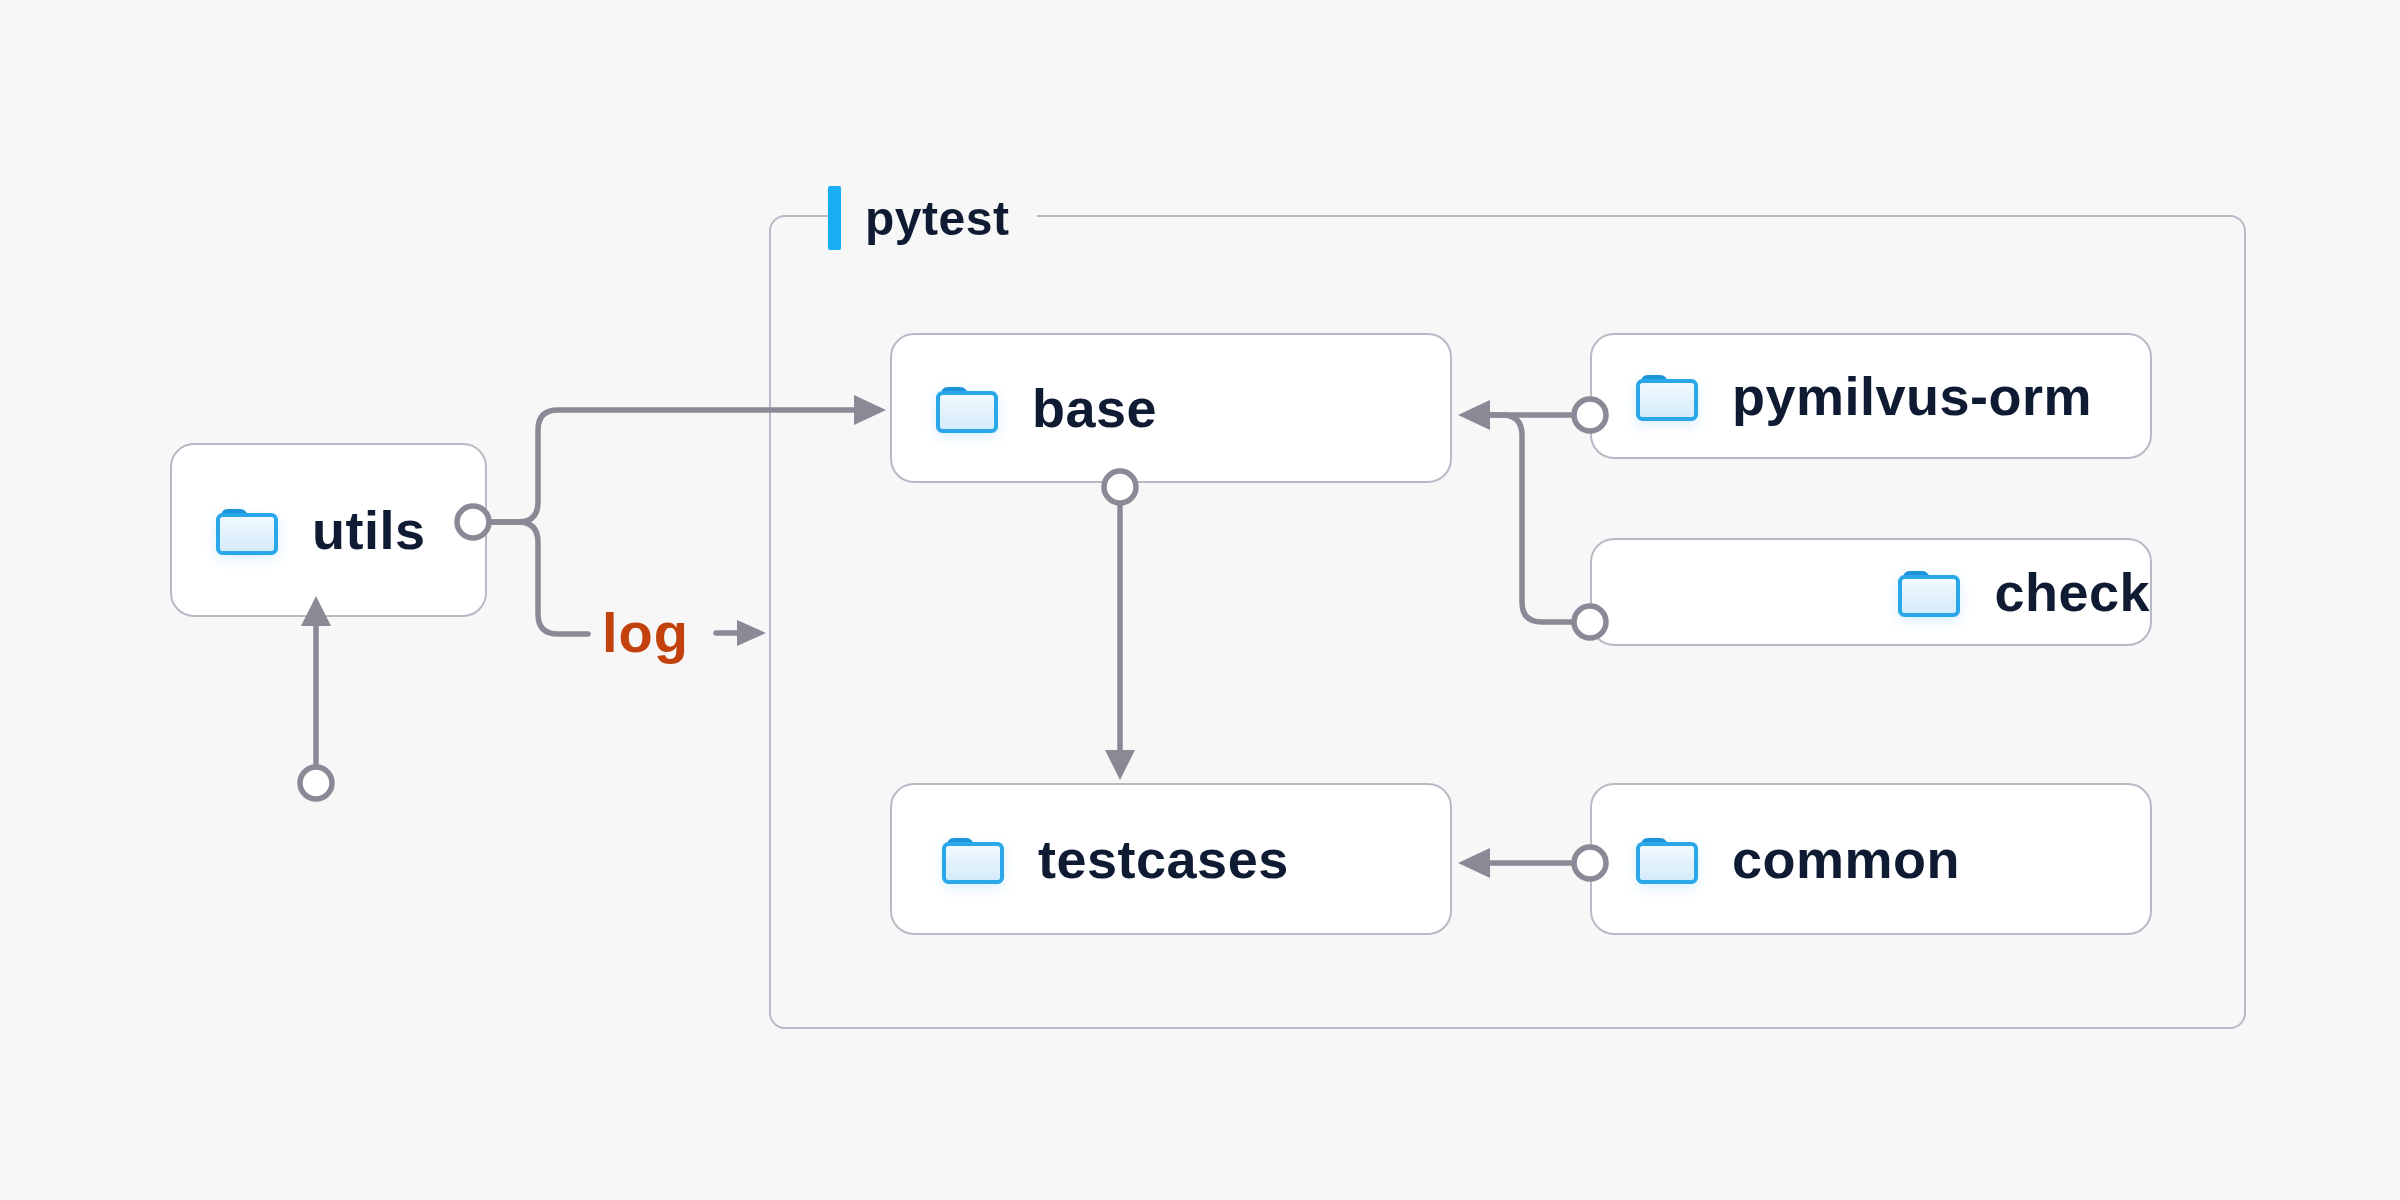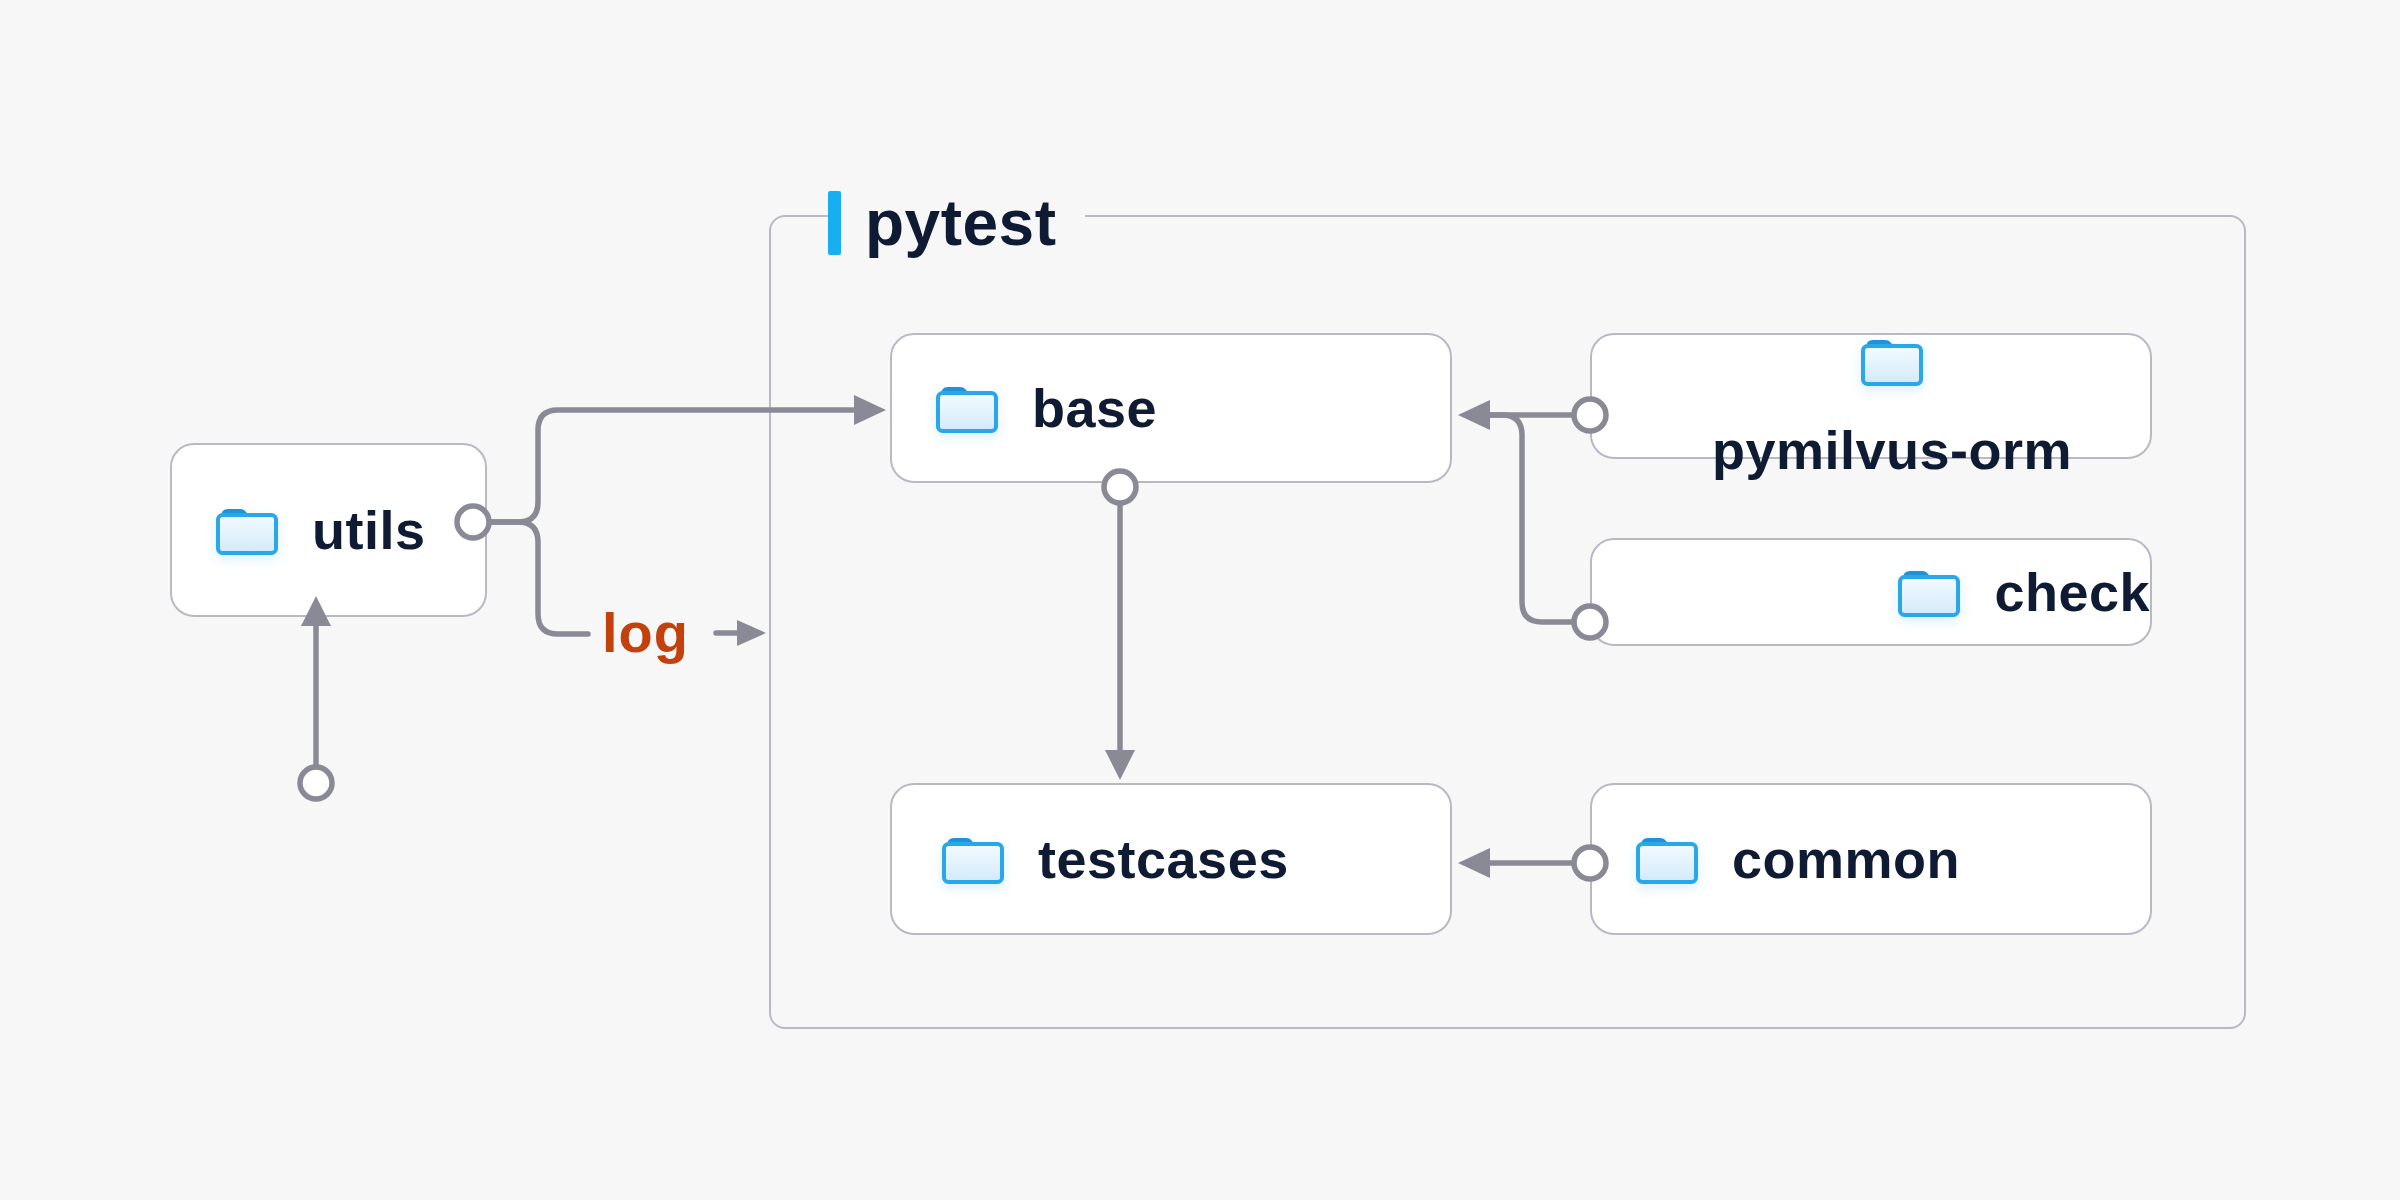--- a/index.html
+++ b/index.html
@@ -34,21 +34,21 @@
     background: #f7f7f8;
     padding-right: 28px;
     z-index: 3;
   }
   .group-label .accent-bar {
     width: 13px; height: 64px;
     background: #18aef2;
     border-radius: 2px;
   }
   .group-label .group-label-text {
-    font-size: 64px;
+    font-size: 48px;
     font-weight: 700;
     color: #0f1b33;
     letter-spacing: 0.5px;
   }
 
   
   .node {
     position: absolute;
     background: #ffffff;
     border: 2.5px solid #b9b9c6;
@@ -63,21 +63,21 @@
   .node-label {
     font-size: 54px;
     font-weight: 700;
     color: #0f1b33;
     letter-spacing: 0.5px;
     white-space: nowrap;
   }
   #node-utils     { left: 170px;  top: 443px; width: 317px; height: 174px; }
   #node-config    { left: 158px;  top: 783px; width: 317px; height: 152px; }
   #node-base      { left: 890px;  top: 333px; width: 562px; height: 150px; }
-  #node-pymilvus  { left: 1590px; top: 333px; width: 562px; height: 126px; flex-direction: column; }
+  #node-pymilvus  { left: 1590px; top: 333px; width: 562px; height: 126px; }
   #node-check     { left: 1590px; top: 538px; width: 562px; height: 108px; justify-content: flex-end; }
   #node-testcases { left: 890px;  top: 783px; width: 562px; height: 152px; padding-left: 48px; }
   #node-common    { left: 1590px; top: 783px; width: 562px; height: 152px; }
 
   .folder-icon-svg { width: 66px; height: 52px; flex: 0 0 auto; filter: drop-shadow(0 4px 6px rgba(42,167,232,0.18)); }
 
   
   .edge-label {
     position: absolute;
     left: 602px; top: 600px;

